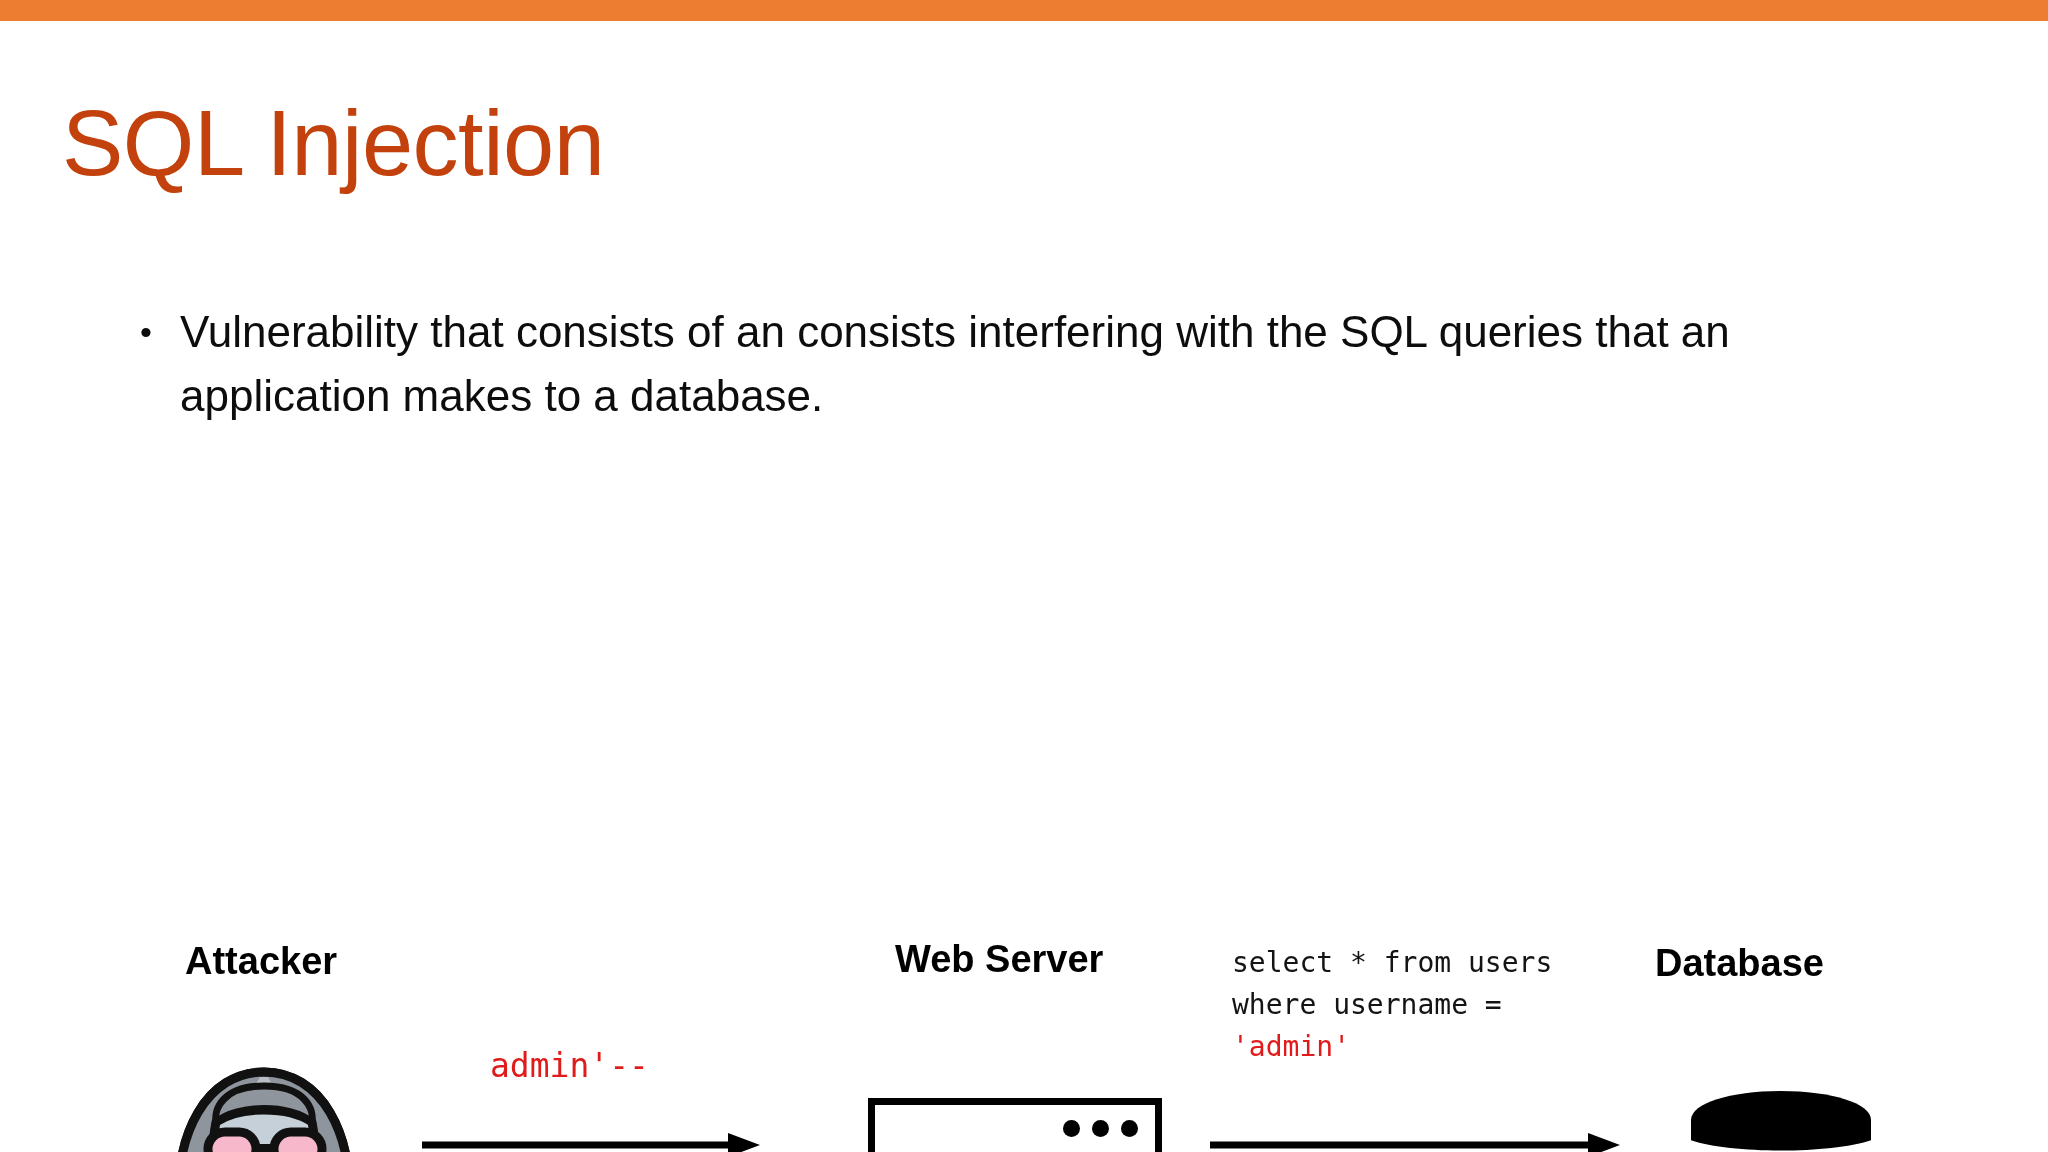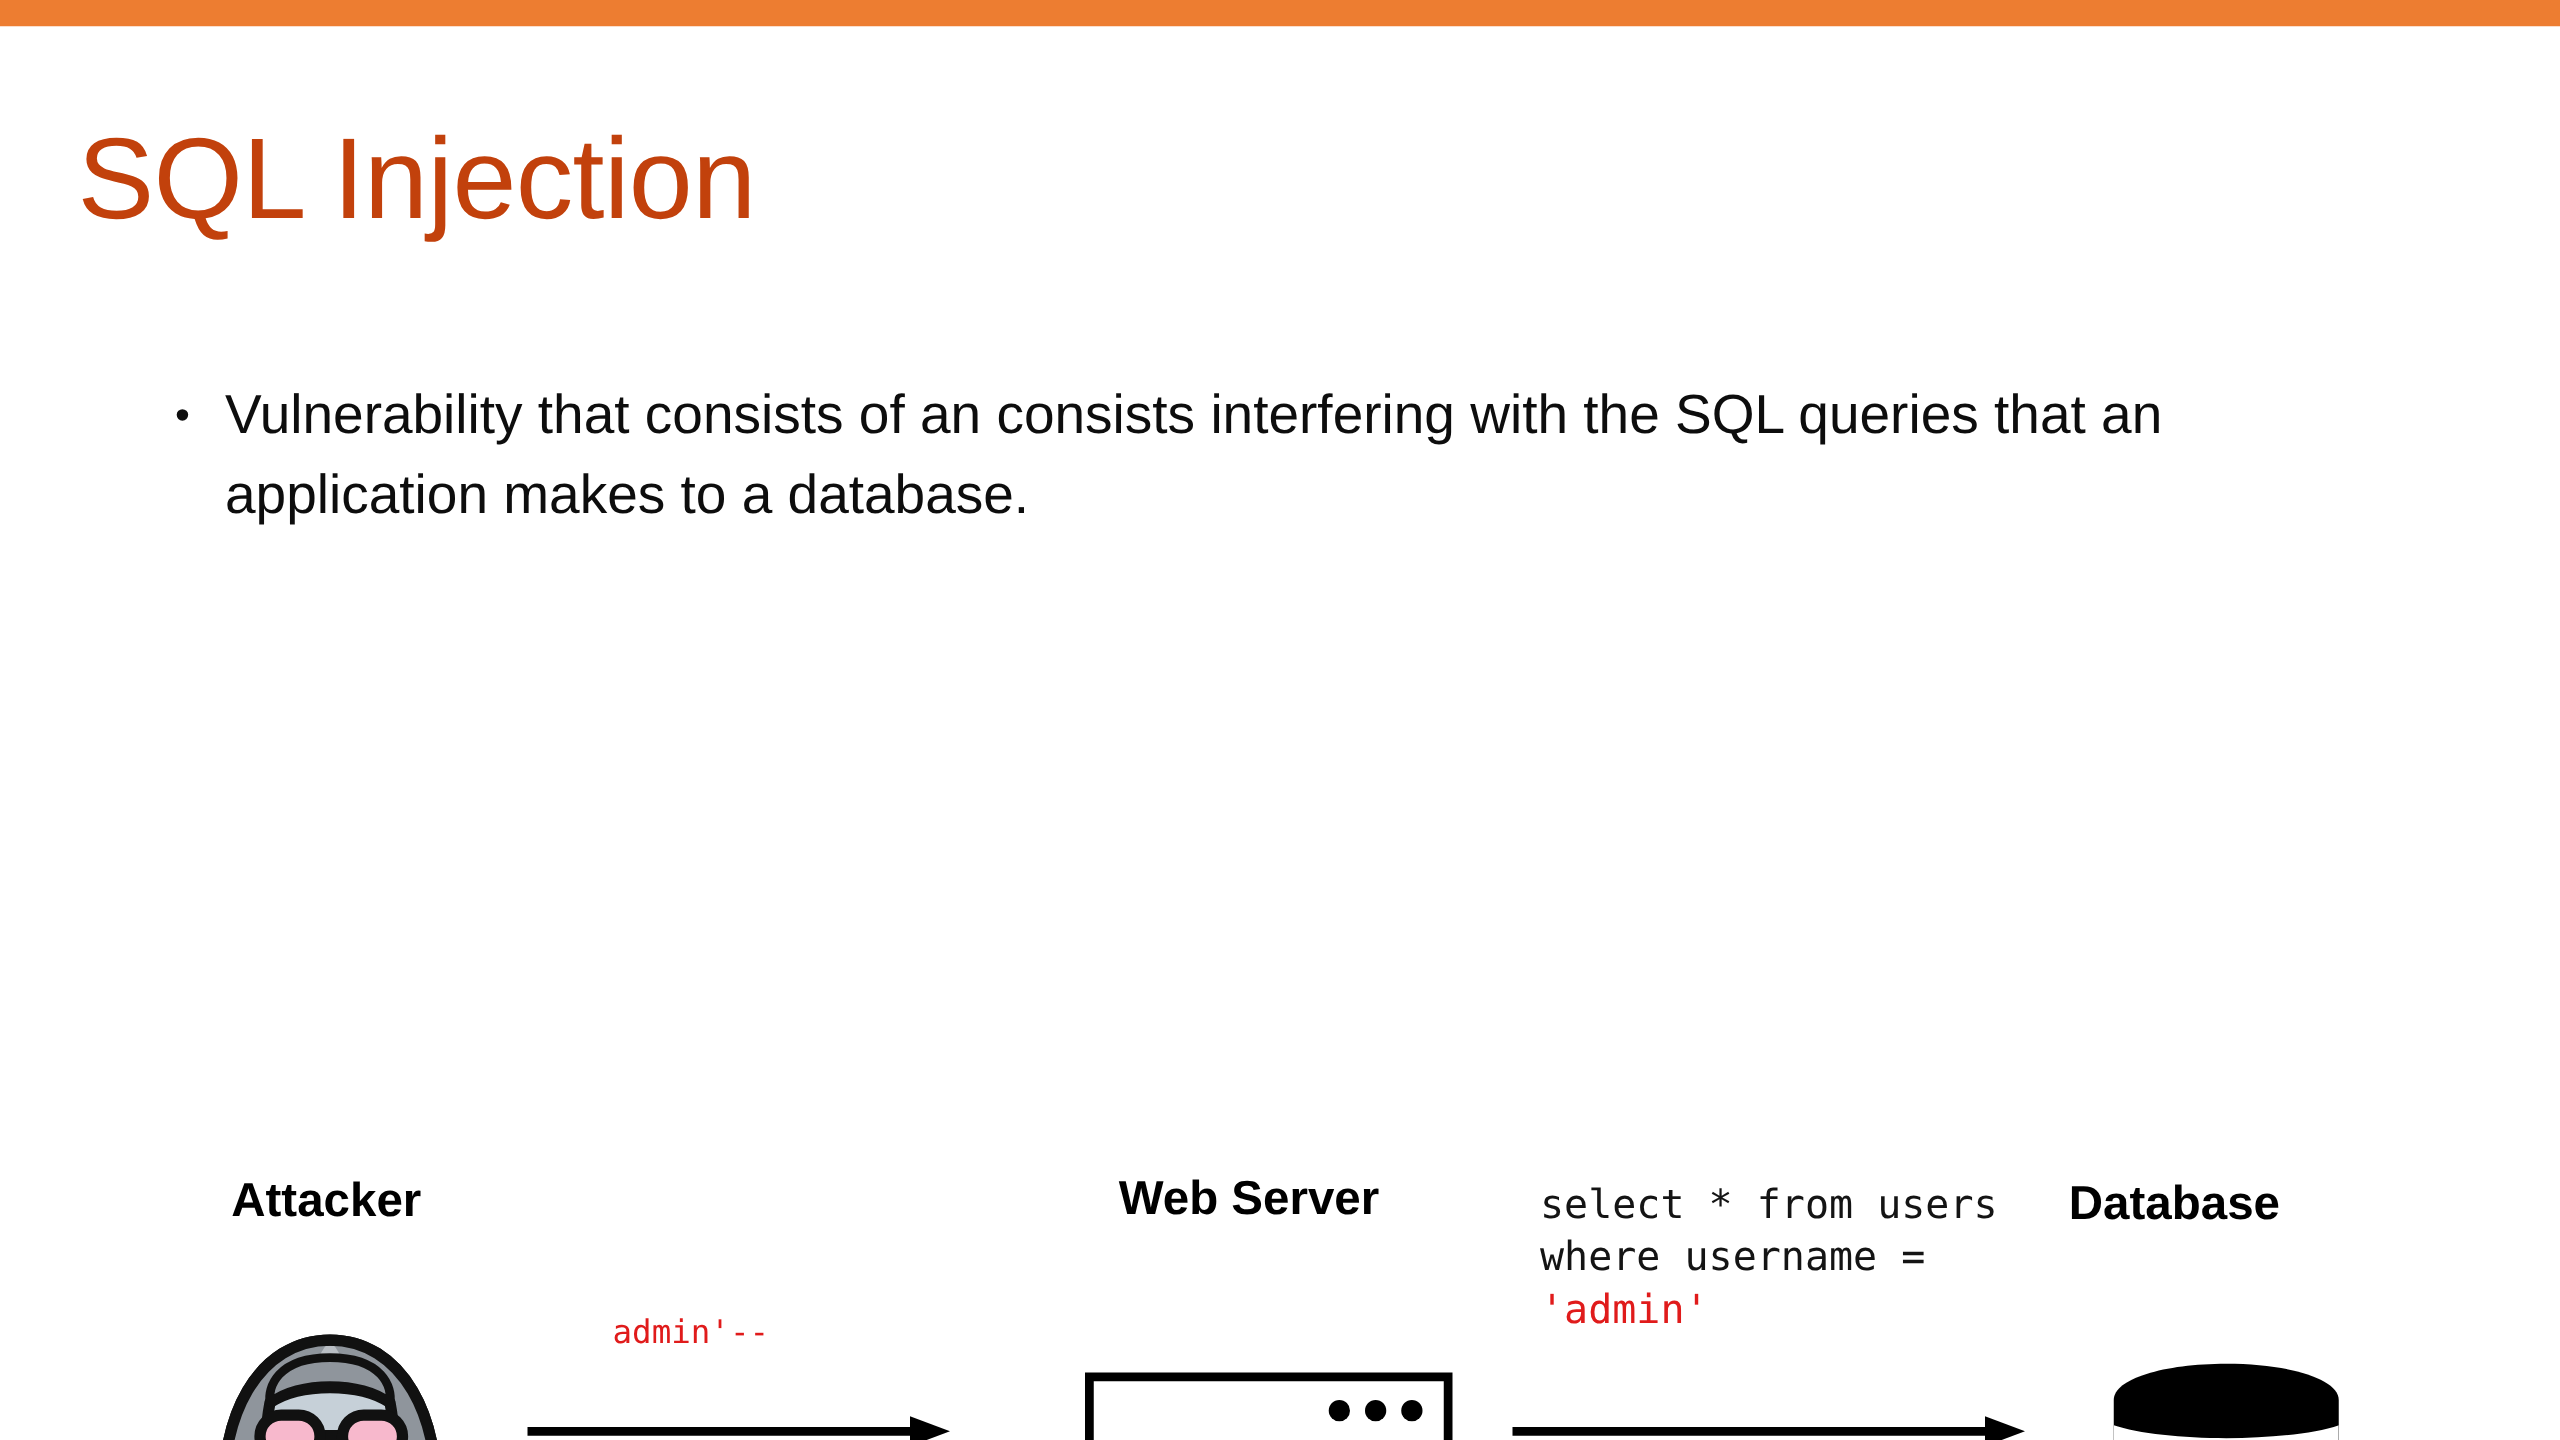--- a/index.html
+++ b/index.html
@@ -81,33 +81,33 @@
     white-space: nowrap;
   }
   #label-attacker  { left: 185px;  top: 500px; }
   #label-webserver { left: 895px;  top: 498px; }
   #label-database  { left: 1655px; top: 502px; }
 
   
   .code-mono {
     position: absolute;
     font-family: "DejaVu Sans Mono", "Liberation Mono", monospace;
-    font-size: 26px;
+    font-size: 33px;
     line-height: 42px;
     color: #E01B1B;
     white-space: pre;
   }
   #code-payload { left: 490px; top: 605px; }
 
   #code-query {
     position: absolute;
     left: 1232px;
     top: 502px;
     font-family: "DejaVu Sans Mono", "Liberation Mono", monospace;
-    font-size: 32px;
+    font-size: 28px;
     line-height: 42px;
     color: #141414;
     white-space: pre-line;
     width: 390px;
   }
   #code-query .sql-literal { color: #E01B1B; }
 
   
   .arrow { position: absolute; }
 

